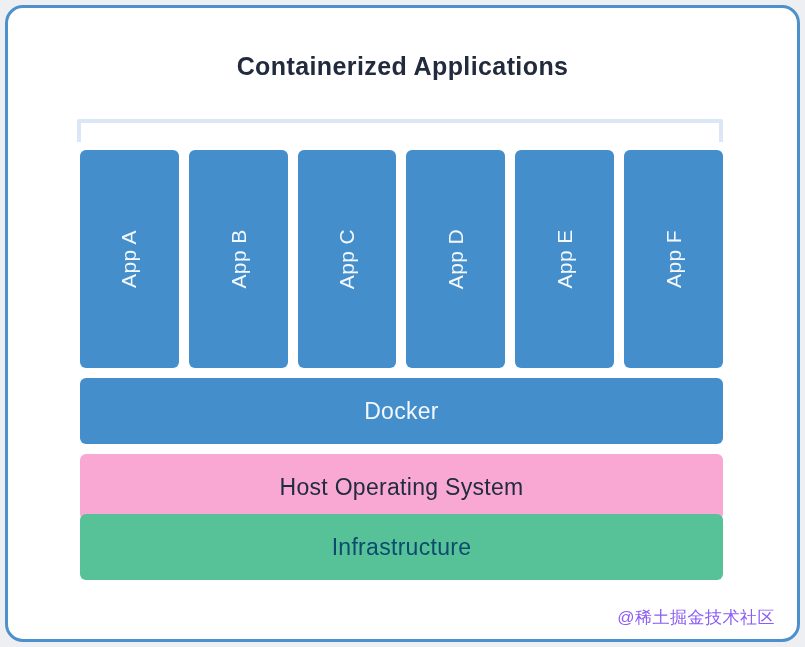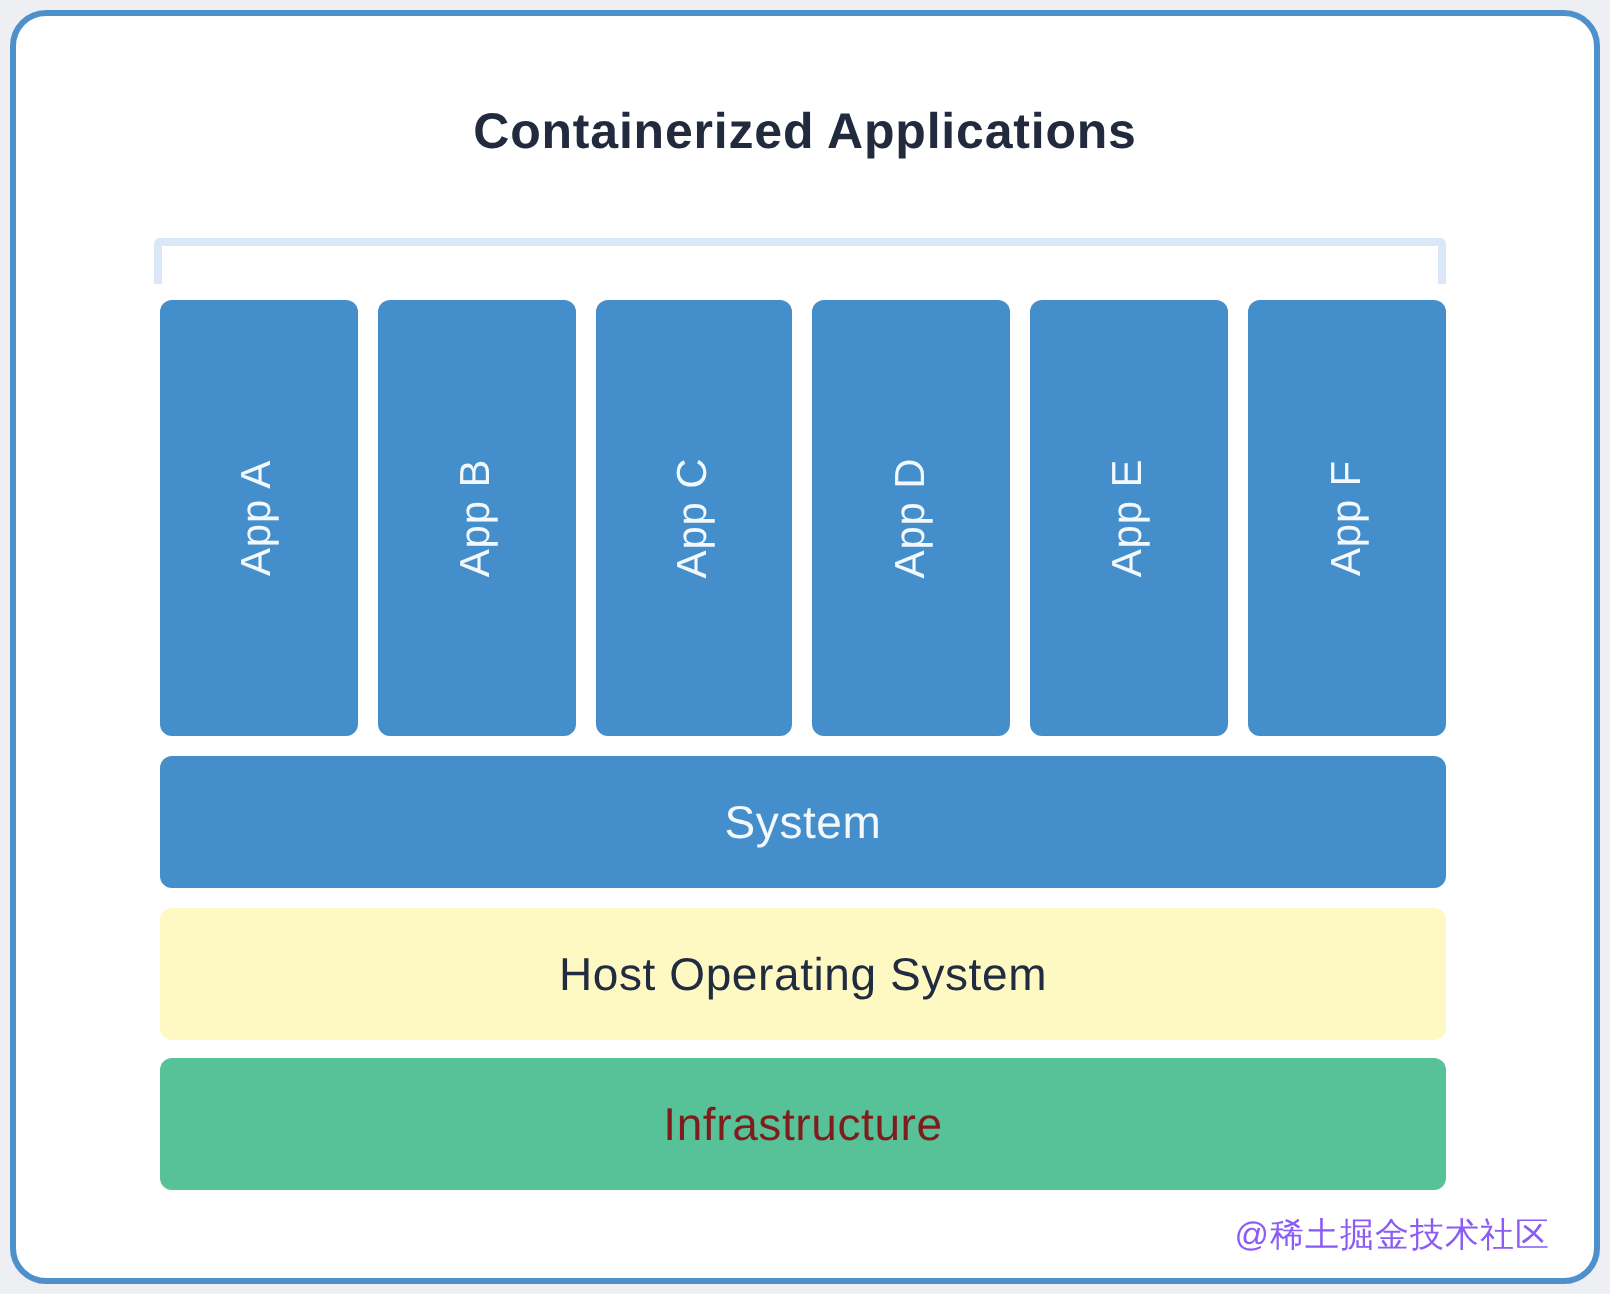--- a/index.html
+++ b/index.html
@@ -85,27 +85,27 @@
     font-weight: 500;
     letter-spacing: 0.3px;
   }
   .layer-docker {
     top: 370px;
     background: #438ecb;
     color: #f3f8fd;
   }
   .layer-host-os {
     top: 446px;
-    background: #fef9c3;
+    background: #f9a8d4;
     color: #222c40;
   }
   .layer-infrastructure {
-    top: 521px;
+    top: 506px;
     background: #57c198;
-    color: #7f1d1d;
+    color: #0c4a6e;
   }
   .watermark {
     position: absolute;
     right: 22px;
     bottom: 10px;
     font-size: 17px;
     color: #8b5cf6;
     letter-spacing: 0.5px;
   }
 </style>
@@ -133,21 +133,21 @@
         <span class="app-label">App D</span>
       </div>
       <div class="app-column">
         <span class="app-label">App E</span>
       </div>
       <div class="app-column">
         <span class="app-label">App F</span>
       </div>
     </div>
 
-    <div class="layer-bar layer-docker">System</div>
+    <div class="layer-bar layer-docker">Docker</div>
 
     <div class="layer-bar layer-host-os">Host Operating System</div>
 
     <div class="layer-bar layer-infrastructure">Infrastructure</div>
 
     <div class="watermark">@稀土掘金技术社区</div>
 
   </div>
 </div>
 

